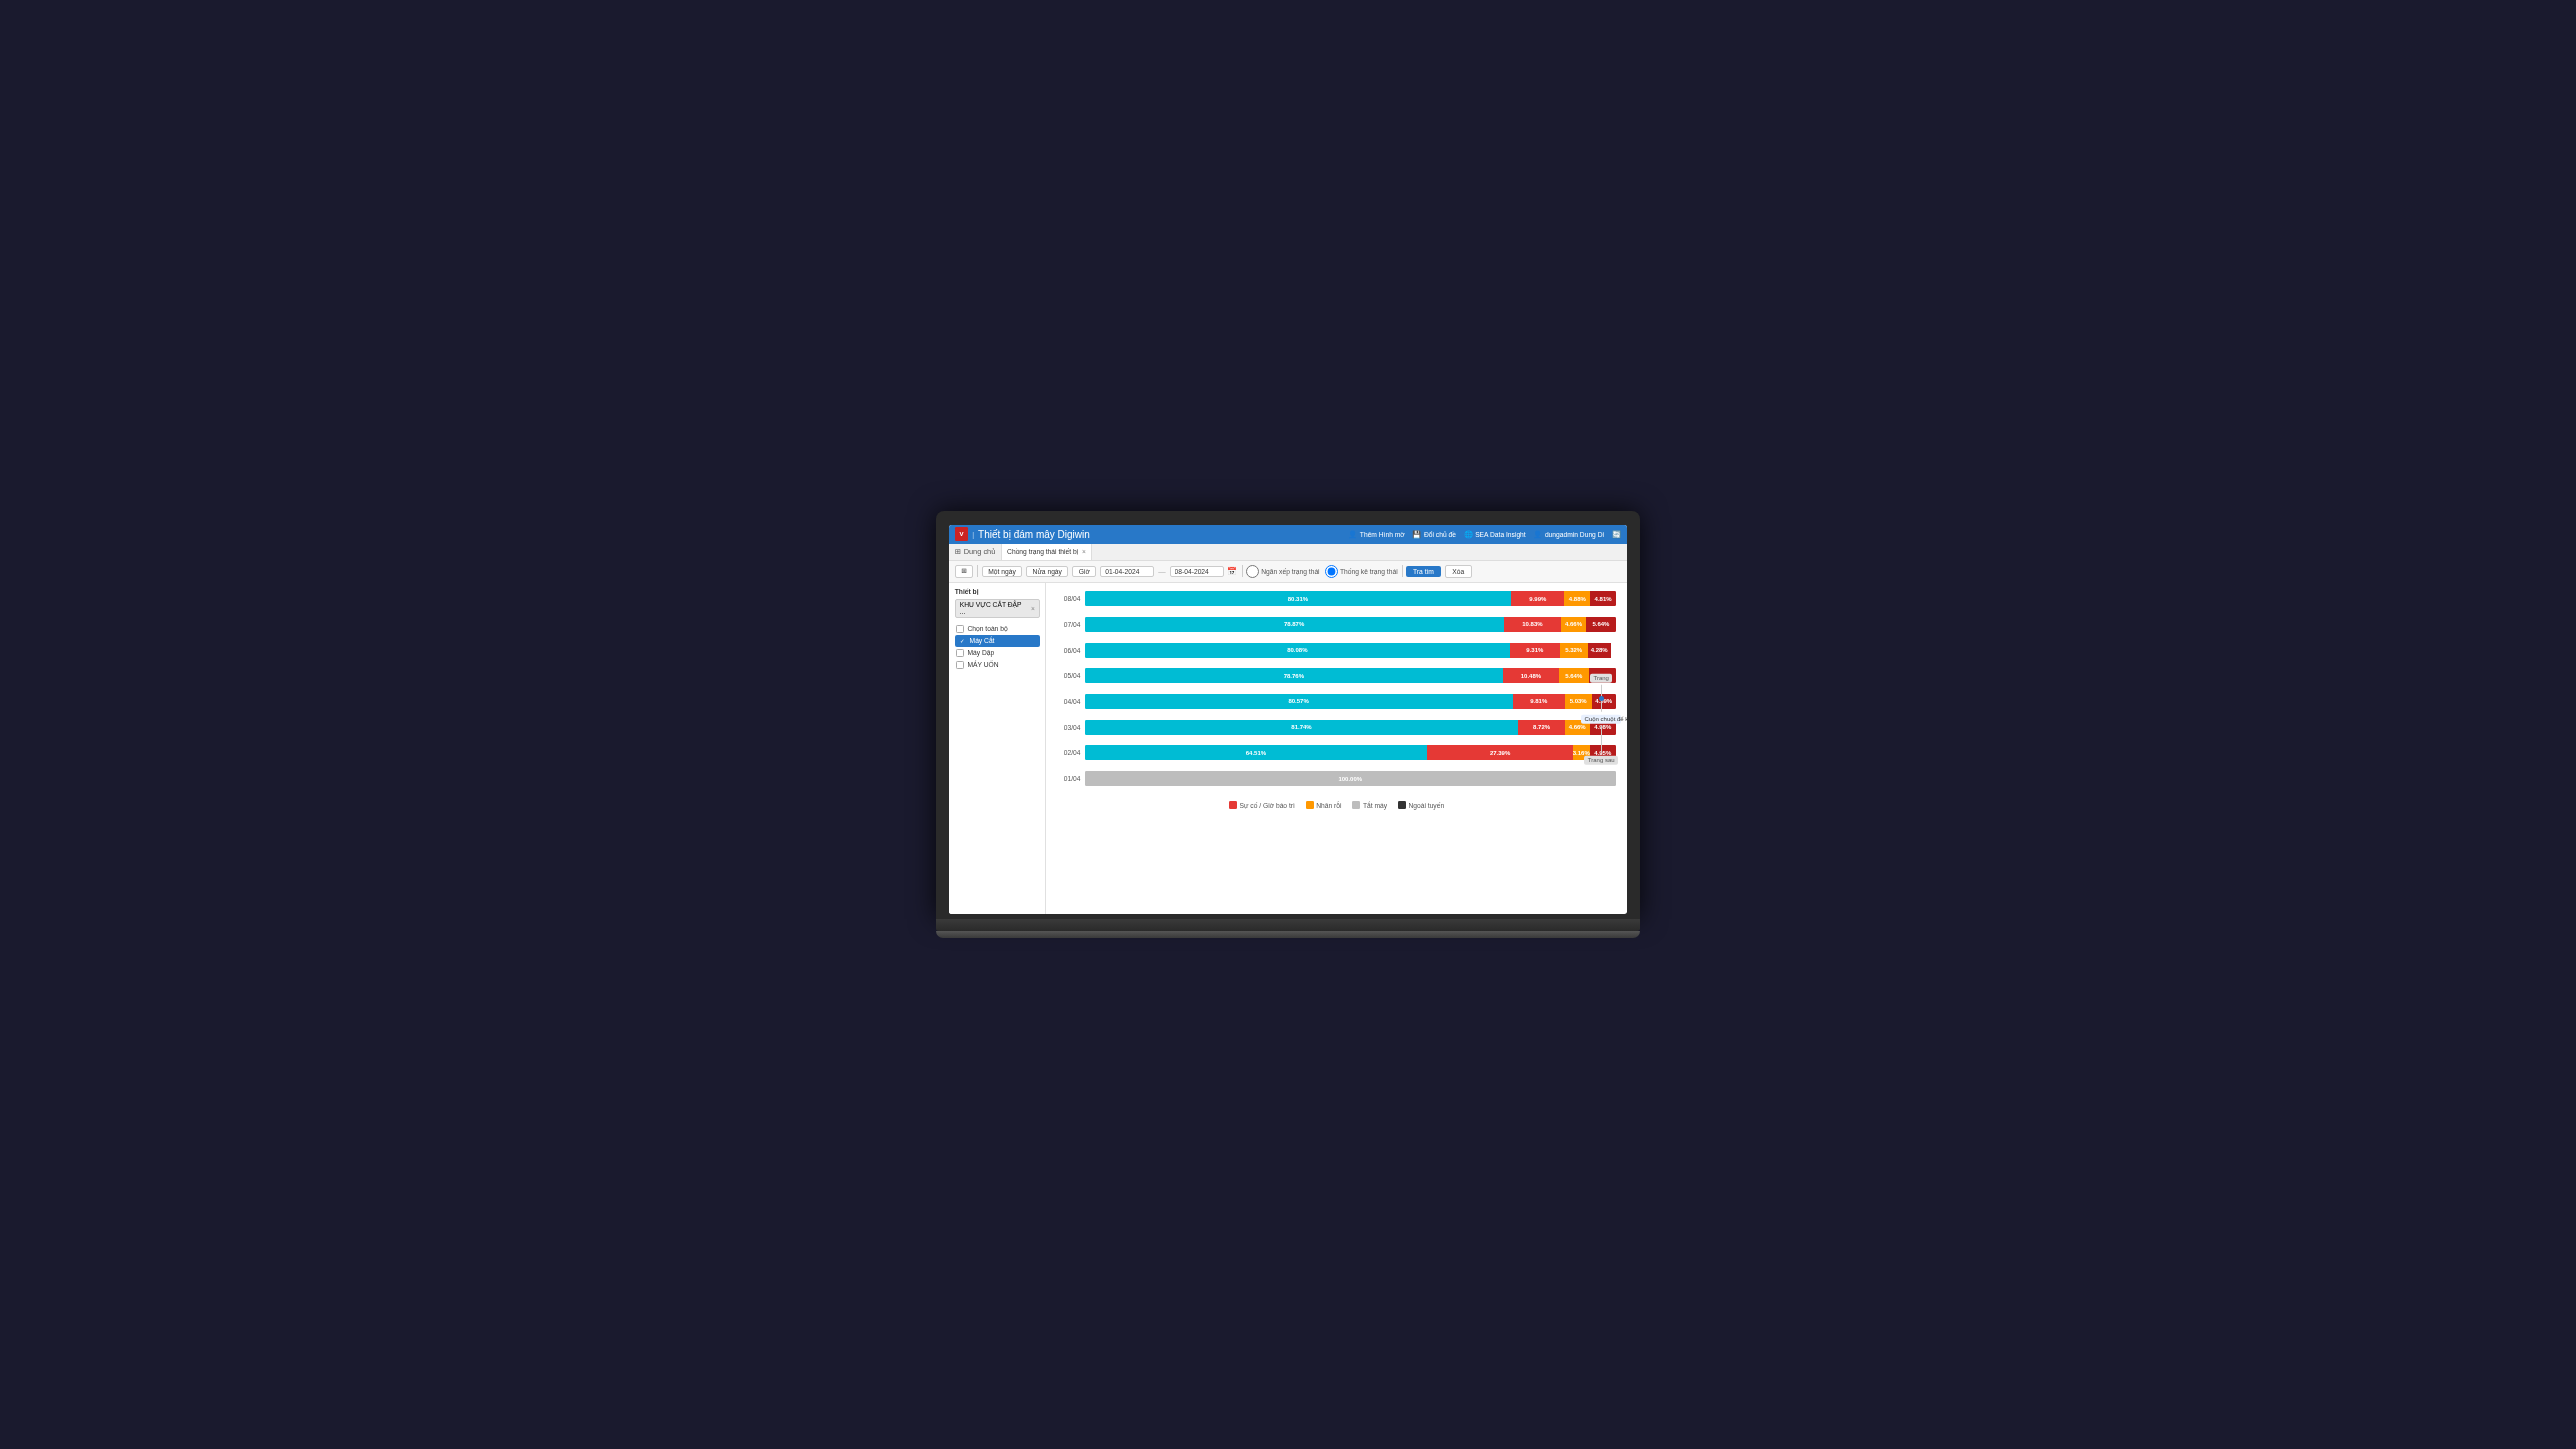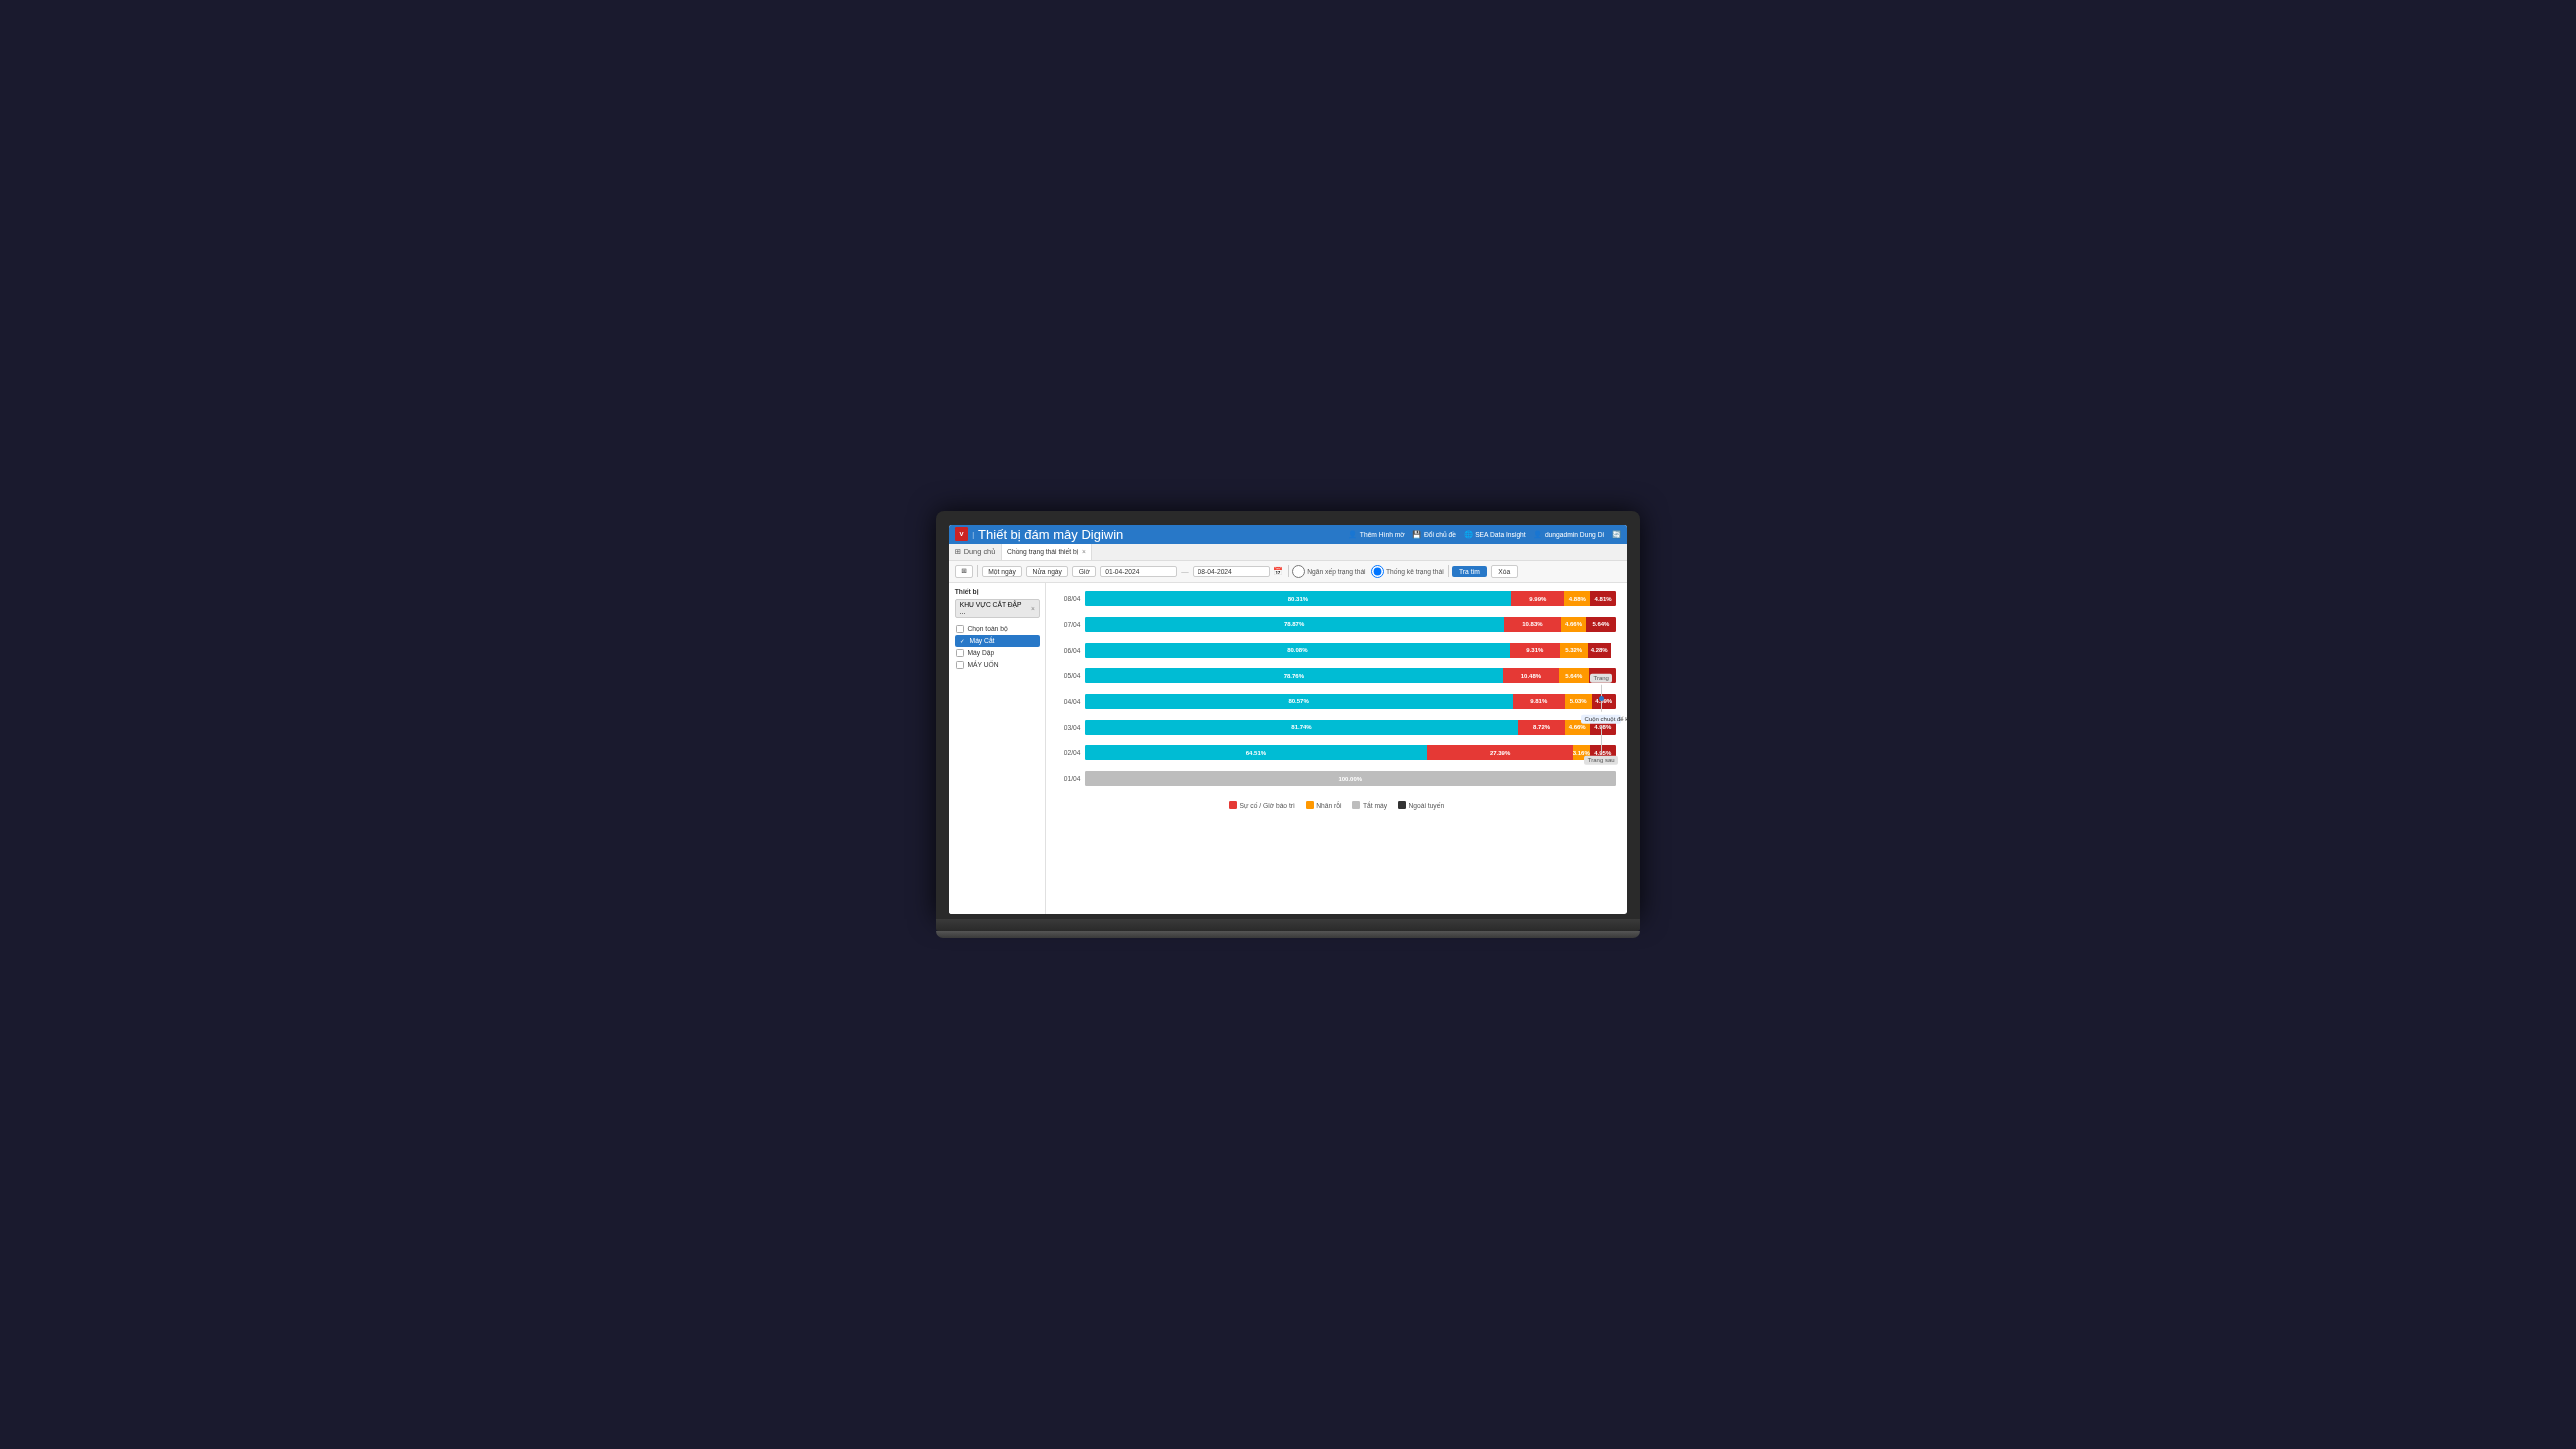--- a/index.html
+++ b/index.html
@@ -80,21 +80,21 @@
       margin-right: 4px;
       flex-shrink: 0;
     }
 
     .title-bar-separator {
       color: rgba(255,255,255,0.6);
       margin-right: 4px;
     }
 
     .title-bar-text {
-      font-size: 13px;
+      font-size: 10px;
       color: white;
       flex: 1;
     }
 
     .title-bar-actions {
       display: flex;
       align-items: center;
       gap: 8px;
     }
 
@@ -178,21 +178,21 @@
       background: #ccc;
     }
 
     .toolbar-date-input {
       padding: 1.3px 4px;
       border: 0.7px solid #ccc;
       border-radius: 2px;
       background: white;
       font-size: 6.7px;
       color: #333;
-      width: 77px;
+      width: 54px;
     }
 
     .toolbar-radio-group {
       display: flex;
       align-items: center;
       gap: 5.4px;
     }
 
     .toolbar-radio {
       display: flex;

